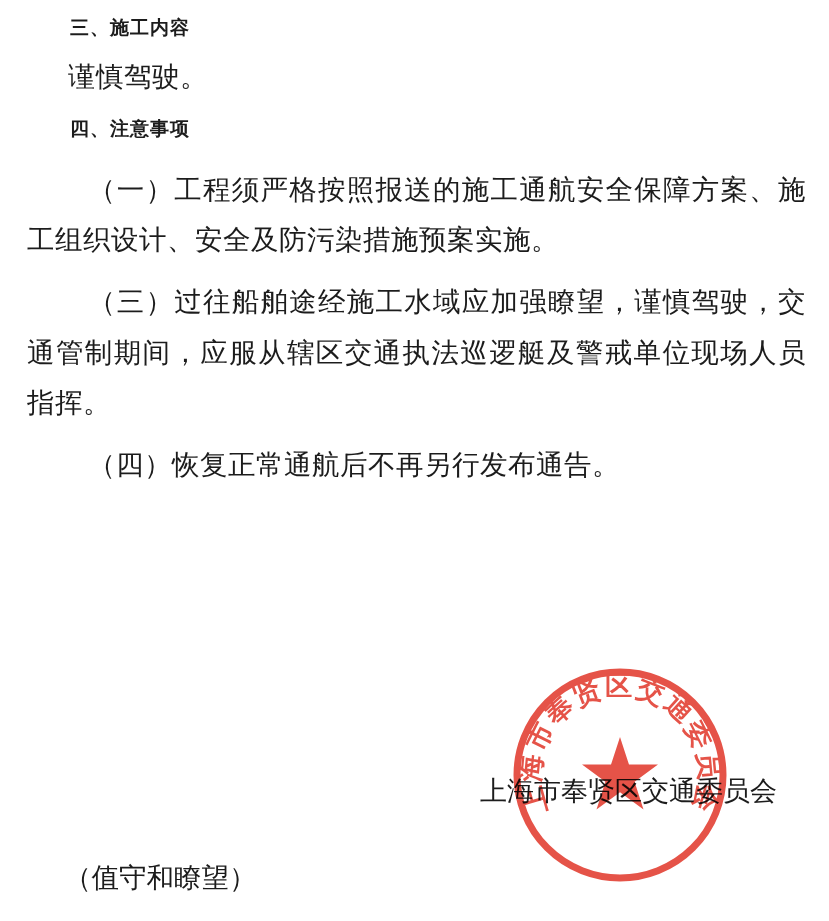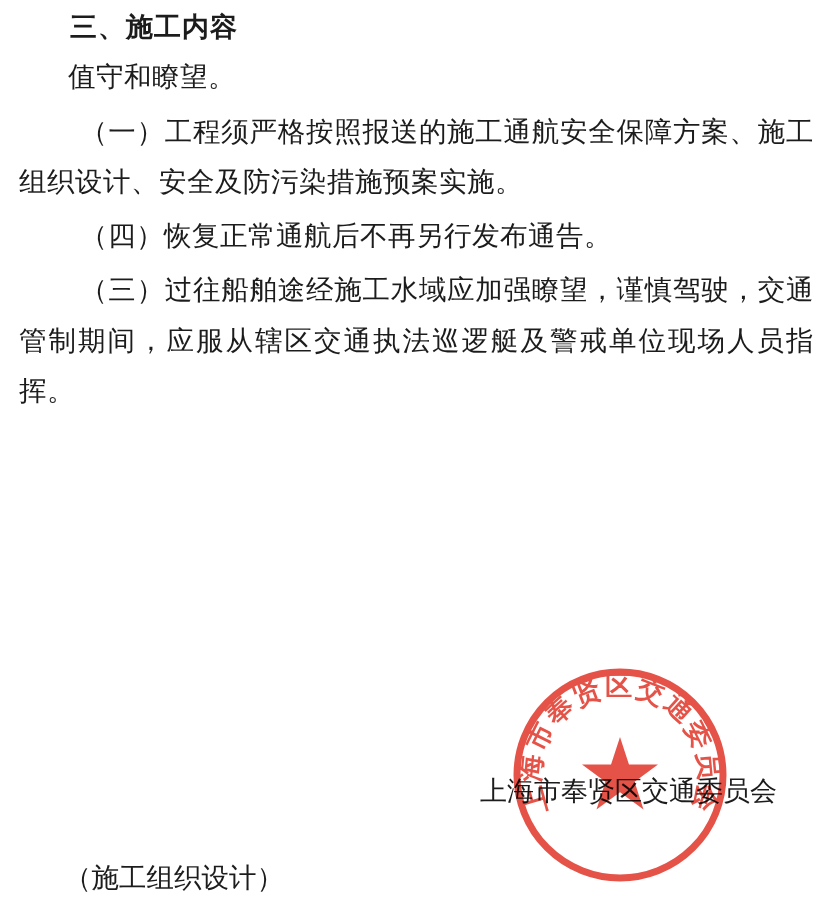--- a/index.html
+++ b/index.html
@@ -17,27 +17,27 @@
     padding-top:2px;
     font-size:27.5px;
     line-height:50.3px;
     letter-spacing:0.5px;
   }
   .heading{
     font-family:"DejaVu Sans","Liberation Sans",sans-serif;
     font-weight:bold;
     letter-spacing:1px;
     margin:0 0 0 55px;
-    font-size:27px;
+    font-size:19px;
   }
   .plain{
     margin:0 0 0 53px;
   }
   .para{
-    margin:4px;
+    margin:12px;
     text-align:justify;
     text-align-last:left;
     text-indent:61px;
   }
   .sig-block{
     position:absolute;
     top:765px;
     right:52px;
     text-align:center;
     font-size:27px;
@@ -66,32 +66,33 @@
   .seal text{
     font-family:"Liberation Serif","DejaVu Serif",serif;
     font-weight:bold;
   }
 </style>
 </head>
 <body>
 
 <div class="doc">
   <div class="heading">三、施工内容</div>
-  <div class="plain">值守和瞭望。</div>
+  <div class="plain">谨慎驾驶。</div>
+  <div class="heading">四、注意事项</div>
   <p class="para">（一）工程须严格按照报送的施工通航安全保障方案、施工组织设计、安全及防污染措施预案实施。</p>
+  <p class="para">（三）过往船舶途经施工水域应加强瞭望，谨慎驾驶，交通管制期间，应服从辖区交通执法巡逻艇及警戒单位现场人员指挥。</p>
   <p class="para">（四）恢复正常通航后不再另行发布通告。</p>
-  <p class="para">（三）过往船舶途经施工水域应加强瞭望，谨慎驾驶，交通管制期间，应服从辖区交通执法巡逻艇及警戒单位现场人员指挥。</p>
 </div>
 
 <div class="sig-block">
   <div class="sig-org">上海市奉贤区交通委员会</div>
 </div>
 
 <svg class="seal" viewBox="0 0 220 220" aria-hidden="true">
   <circle cx="110" cy="110" r="103" fill="none" stroke="#e23b2e" stroke-width="7"></circle>
   <polygon fill="#e23b2e" points="110,72 119,99.6 148,99.6 124.6,116.7 133.5,144.4 110,127.3 86.5,144.4 95.4,116.7 72,99.6 101,99.6"></polygon>
   <path id="sealArc" d="M 39.4 147.6 A 80 80 0 1 1 180.6 147.6" fill="none"></path>
   <text font-size="27" fill="#e23b2e" letter-spacing="2.5">
     <textPath href="#sealArc" startOffset="50%" text-anchor="middle">上海市奉贤区交通委员会</textPath>
   </text>
 </svg>
 
-<div class="footer-note">（施工组织设计）</div>
+<div class="footer-note">（值守和瞭望）</div>
 
 </body></html>

